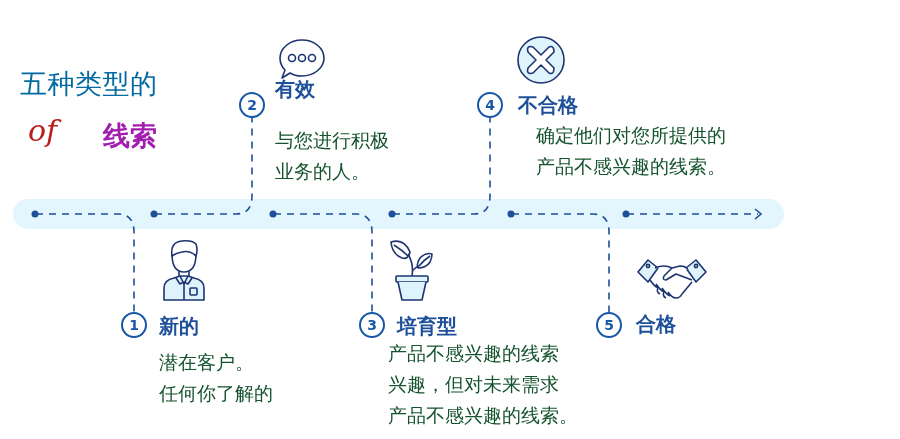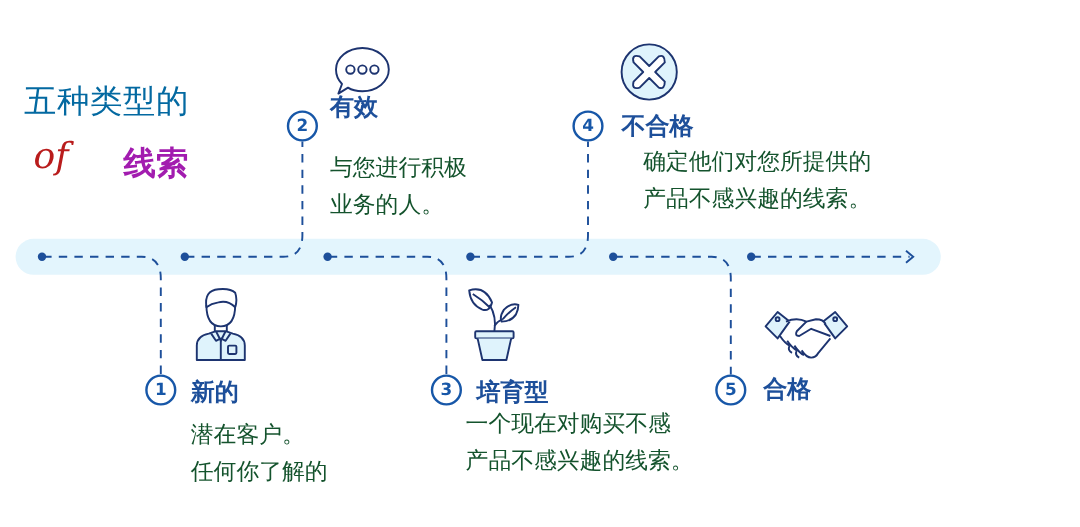--- a/index.html
+++ b/index.html
@@ -95,21 +95,22 @@
     <path d="M44 16 Q38 14 32 20 Q28 26 30 30 Q38 30 42 24 Q44 20 44 16 Z" fill="#fff"></path>
     <path d="M42 18 Q36 22 31 28"></path>
     <path d="M20 16 Q26 26 24 38 M24 34 Q26 30 31 28"></path>
     <rect x="8" y="38" width="32" height="6" rx="1" fill="#dff3fc"></rect>
     <path d="M10 44 L14 62 H34 L38 44" fill="#dff3fc"></path>
   </svg>
 </div>
 <div class="abs num" style="left:359px;top:312px;">3</div>
 <div class="abs head" style="left:397px;top:313px;">培育型</div>
 <div class="abs desc" style="left:388px;top:338px;">
-  <div>一个现在对购买不感</div>
+  <div>产品不感兴趣的线索</div>
+  <div>兴趣，但对未来需求</div>
   <div>产品不感兴趣的线索。</div>
 </div>
 
 <div class="abs icon" style="left:516px;top:35px;">
   <svg width="50" height="50" viewBox="0 0 50 50" fill="none" stroke="#1d3470" stroke-width="1.6" stroke-linejoin="round">
     <circle cx="25" cy="25" r="23" fill="#dff3fc"></circle>
     <path d="M17 12 L25 20 L33 12 Q38 10 38 17 L30 25 L38 33 Q38 40 33 38 L25 30 L17 38 Q10 40 12 33 L20 25 L12 17 Q10 10 17 12 Z" fill="#fff"></path>
   </svg>
 </div>
 <div class="abs num" style="left:477px;top:92px;">4</div>

